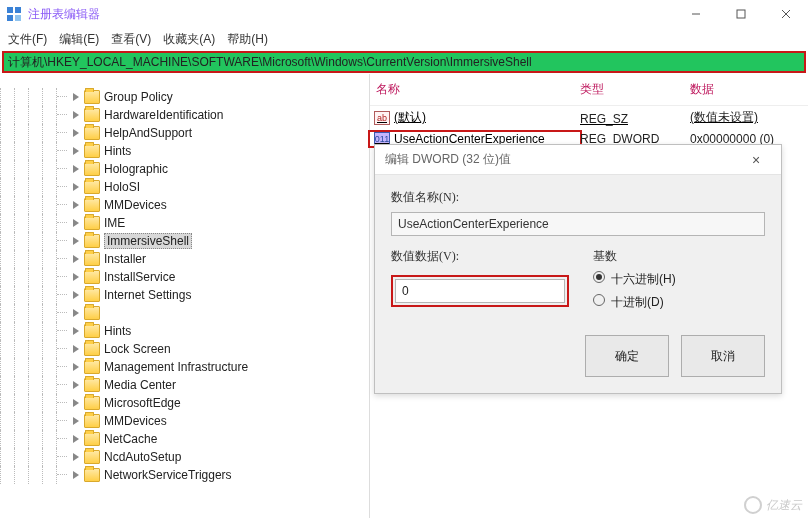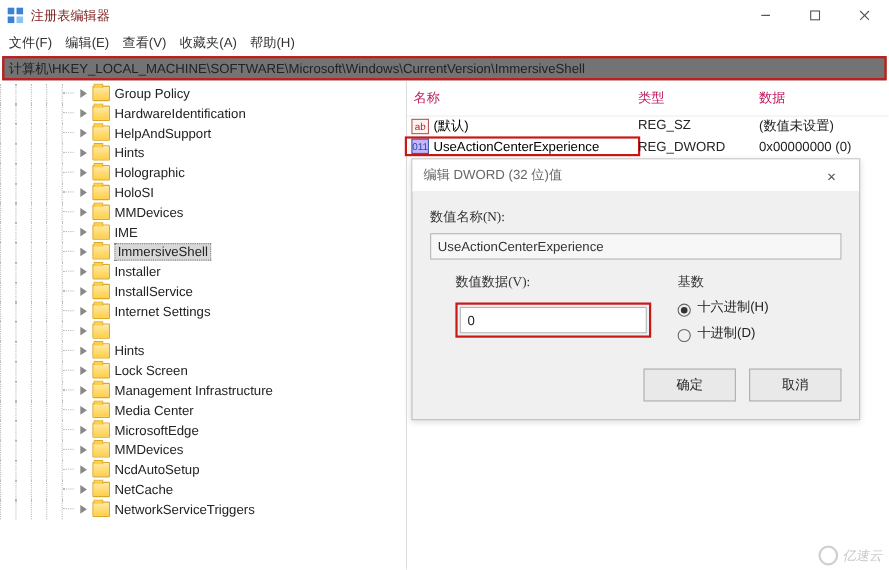--- a/index.html
+++ b/index.html
@@ -1,64 +1,64 @@
 <!DOCTYPE html>
 <html><head>
   <meta charset="utf-8">
   <style>
     * { box-sizing: border-box; margin: 0; padding: 0; font-family: "Microsoft YaHei", "Segoe UI", sans-serif; font-size: 12px; }
     body { background: #fff; width: 808px; height: 518px; overflow: hidden; display: flex; flex-direction: column; }
     .titlebar { height: 28px; display: flex; align-items: center; padding-left: 6px; background: #fff; }
     .app-icon { width: 16px; height: 16px; display: inline-flex; align-items: center; justify-content: center; margin-right: 6px; }
-    .app-title { flex: 1; color: #7f1d1d; }
+    .app-title { flex: 1; color: #8b5cf6; }
     .win-controls { display: flex; }
     .win-btn { width: 45px; height: 28px; display: flex; align-items: center; justify-content: center; color: #555; }
     .menubar { height: 22px; display: flex; align-items: center; gap: 12px; padding-left: 8px; color: #333; }
     .menubar span { cursor: default; }
     .addressbar-row { height: 24px; display:flex; align-items:center; padding: 0 2px; }
-    .addressbar { flex:1; height: 22px; border: 2px solid #c81818; display:flex; align-items:center; padding: 0 4px; background:#737373; color:#222; }
+    .addressbar { flex:1; height: 22px; border: 2px solid #c81818; display:flex; align-items:center; padding: 0 4px; background:#22c55e; color:#222; }
     .content { flex:1; display:flex; min-height:0; }
     .tree-panel { width: 370px; border-right: 1px solid #ddd; overflow:hidden; position:relative; }
-    .tree { position:absolute; inset:0; overflow:hidden; padding-top:2px; }
+    .tree { position:absolute; inset:0; overflow:hidden; padding-top:14px; }
     .tree-row { height: 18px; display:flex; align-items:center; white-space:nowrap; }
     .expander { width:12px; height:12px; display:inline-flex; align-items:center; justify-content:center; color:#666; margin-right:2px; }
     .folder-ic { width:16px; height:14px; display:inline-block; margin-right:4px; background: linear-gradient(#ffe9a6,#ffcf47); border:1px solid #d9a92c; border-radius:1px; position:relative; }
     .folder-ic:before { content:""; position:absolute; top:-3px; left:0; width:7px; height:3px; background:#ffcf47; border:1px solid #d9a92c; border-bottom:none; border-radius:1px 1px 0 0; }
     .node-label { color:#222; }
     .node-selected { background:#d8d8d8; border:1px dotted #888; padding:0 2px; }
     .right-panel { flex:1; display:flex; flex-direction:column; position:relative; min-width:0; }
     .list-header { display:flex; height:32px; align-items:center; background:#fff; border-bottom:1px solid #eee; color:#be185d; }
     .col-name { width:210px; padding-left:6px; }
     .col-type { width:110px; }
     .col-data { flex:1; }
-    .list-row { display:flex; height:20px; align-items:flex-start; }
+    .list-row { display:flex; height:20px; align-items:flex-end;text-decoration:underline; }
     .list-row .cell-name { width:210px; padding-left:4px; display:flex; align-items:center; gap:4px; }
     .list-row .cell-type { width:110px; color:#222; }
     .list-row .cell-data { flex:1; color:#222; }
     .value-icon { width:16px; height:14px; display:inline-flex; align-items:center; justify-content:center; border:1px solid #b05b5b; background:#fff3f3; font-size:9px; color:#b02020; }
     .value-icon.bin { border-color:#3a5ab0; background:#c4b5fd; color:#2a4aa0; }
     .row-highlight .cell-name { outline:2px solid #c81818; outline-offset:0; }
 
     .dialog { position:absolute; left:4px; top:70px; width:408px; border:1px solid #bfbfbf; background:#f0f0f0; box-shadow:0 2px 6px rgba(0,0,0,.15); }
     .dlg-tb { height:30px; display:flex; align-items:center; padding:0 10px; color:#666; background:#fff; border-bottom:1px solid #e4e4e4; }
     .dlg-tb .dlg-title { flex:1; }
     .dlg-close { width:30px; text-align:center; color:#555; font-size:14px; }
     .dlg-body { padding:14px 16px 16px; }
     .dlg-label { color:#333; margin-bottom:6px; display:block;font-family:Liberation Serif, serif; }
     .ro-field { width:100%; height:24px; border:1px solid #b5b5b5; background:#f7f7f7; display:flex; align-items:center; padding:0 6px; margin-bottom:12px; color:#333; }
-    .row-flex { display:flex; gap:24px; align-items:flex-start;margin-left:23px; }
+    .row-flex { display:flex; gap:24px; align-items:flex-start; }
     .val-wrap { }
     .val-input { width:170px; height:24px; border:1px solid #b5b5b5; background:#fff; padding:0 6px; color:#222; }
     .val-outline { border:2px solid #c81818; padding:2px; display:inline-block; margin-top:4px; }
     .radix { }
-    .radio-row { display:flex; align-items:flex-end; gap:6px; margin-top:6px; color:#222; }
+    .radio-row { display:flex; align-items:flex-start; gap:6px; margin-top:6px; color:#222; }
     .radio-dot { width:12px; height:12px; border:1px solid #666; border-radius:50%; display:inline-flex; align-items:center; justify-content:center; }
     .radio-dot.sel:after { content:""; width:6px; height:6px; border-radius:50%; background:#333; }
     .dlg-buttons { display:flex; justify-content:flex-end; gap:12px; margin-top:24px; }
-    .btn { width:84px; height:30px; border:1px solid #adadad; background:#e9e9e9; display:flex; align-items:center; justify-content:center; color:#222; }
+    .btn { width:84px; height:42px; border:1px solid #adadad; background:#e9e9e9; display:flex; align-items:center; justify-content:center; color:#222; }
     .watermark { position:absolute; right:6px; bottom:4px; color:#c9c9c9; font-size:16px; font-style:italic; display:flex; align-items:center; gap:4px; }
     .watermark-ic { width:18px;height:18px;border:2px solid #d0d0d0;border-radius:50%;}
     .tree-guide { display:inline-block; border-left:1px dotted #bbb; height:18px; position:relative; }
     .tree-horz { position:absolute; top:8px; left:0; width:10px; border-top:1px dotted #bbb; }
   </style>
 </head>
 <body>
 
 <div class="titlebar">
   <span class="app-icon">
@@ -415,37 +415,37 @@
           <span class="tree-guide" style="width:14px"></span>
           <span class="tree-guide" style="width:14px">
             <span class="tree-horz" style="display:block"></span>
           </span>
           <span class="expander">
             <svg width="8" height="8">
               <polygon points="1,0 7,4 1,8" fill="#888"></polygon>
             </svg>
           </span>
           <span class="folder-ic"></span>
+          <span class="node-label">NetCache</span>
+        </div>
+        <div class="tree-row">
+          <span class="tree-guide" style="width:14px"></span>
+          <span class="tree-guide" style="width:14px"></span>
+          <span class="tree-guide" style="width:14px"></span>
+          <span class="tree-guide" style="width:14px"></span>
+          <span class="tree-guide" style="width:14px">
+            <span class="tree-horz" style="display:block"></span>
+          </span>
+          <span class="expander">
+            <svg width="8" height="8">
+              <polygon points="1,0 7,4 1,8" fill="#888"></polygon>
+            </svg>
+          </span>
+          <span class="folder-ic"></span>
           <span class="node-label">NcdAutoSetup</span>
-        </div>
-        <div class="tree-row">
-          <span class="tree-guide" style="width:14px"></span>
-          <span class="tree-guide" style="width:14px"></span>
-          <span class="tree-guide" style="width:14px"></span>
-          <span class="tree-guide" style="width:14px"></span>
-          <span class="tree-guide" style="width:14px">
-            <span class="tree-horz" style="display:block"></span>
-          </span>
-          <span class="expander">
-            <svg width="8" height="8">
-              <polygon points="1,0 7,4 1,8" fill="#888"></polygon>
-            </svg>
-          </span>
-          <span class="folder-ic"></span>
-          <span class="node-label">NetCache</span>
         </div>
         <div class="tree-row">
           <span class="tree-guide" style="width:14px"></span>
           <span class="tree-guide" style="width:14px"></span>
           <span class="tree-guide" style="width:14px"></span>
           <span class="tree-guide" style="width:14px"></span>
           <span class="tree-guide" style="width:14px">
             <span class="tree-horz" style="display:block"></span>
           </span>
           <span class="expander">

